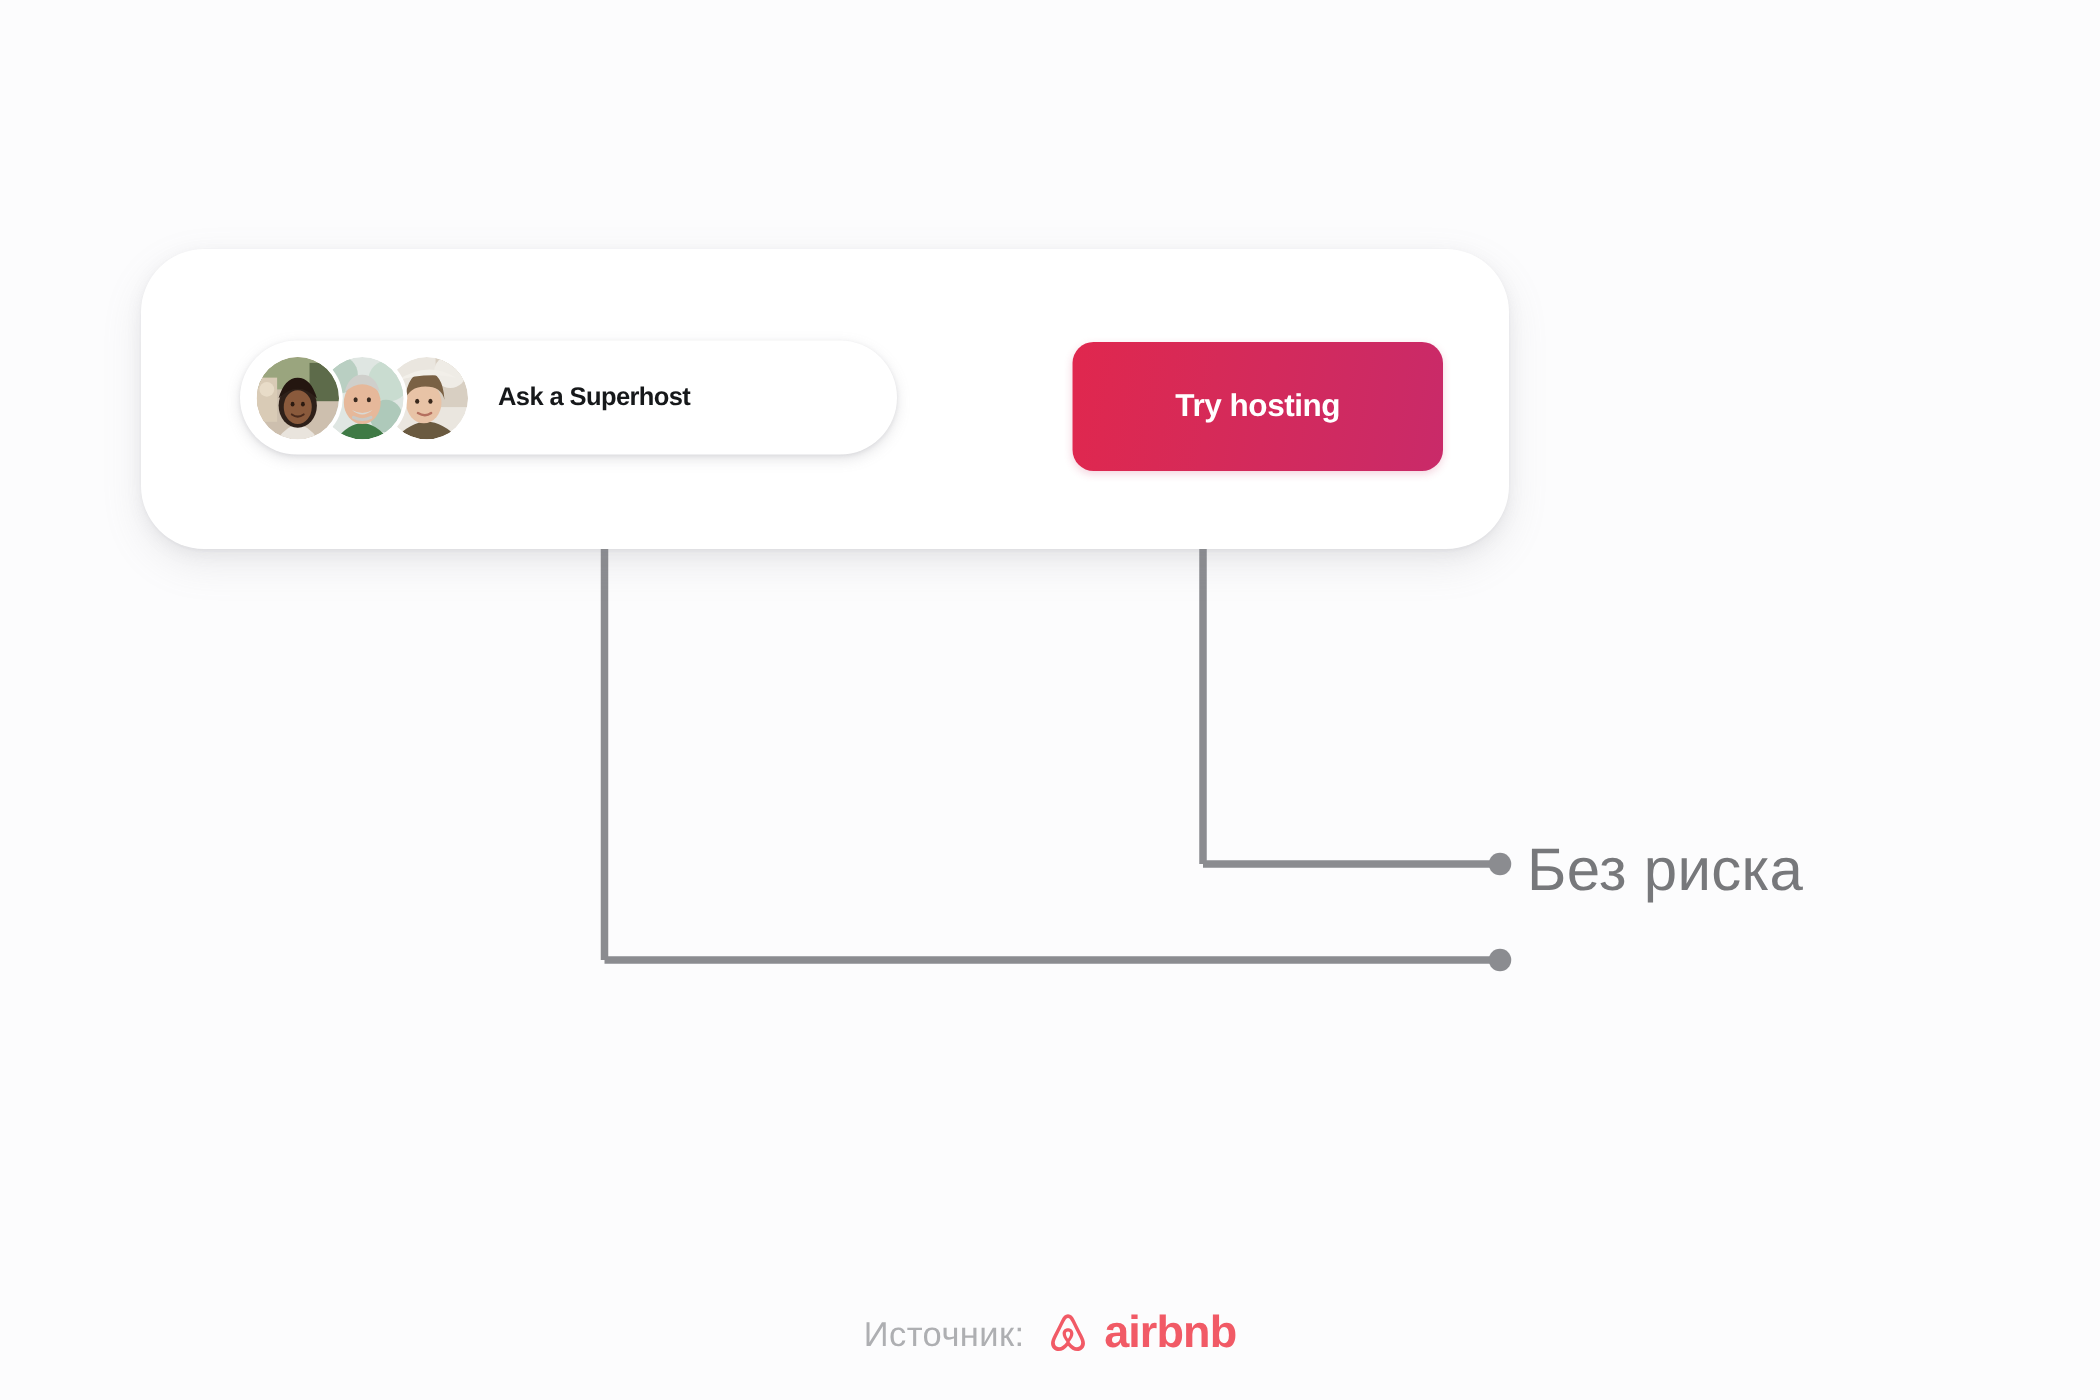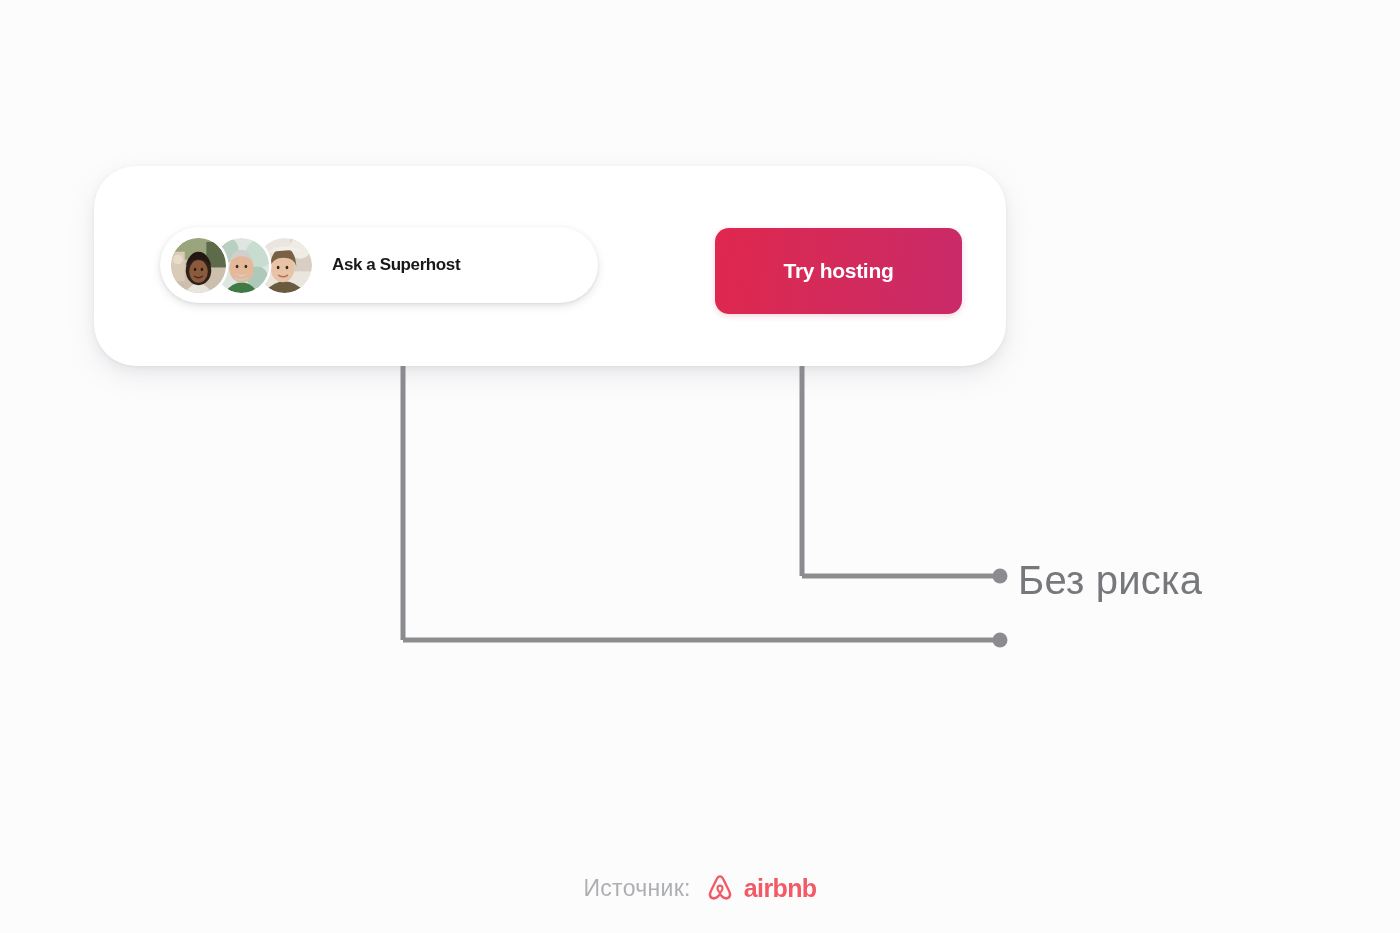--- a/index.html
+++ b/index.html
@@ -143,21 +143,21 @@
     color: #aeafb2;
     letter-spacing: 0.3px;
   }
   .brand {
     display: flex;
     align-items: center;
     gap: 9px;
   }
   .brand-mark { display: block; }
   .brand-word {
-    font-size: 25px;
+    font-size: 30px;
     font-weight: 700;
     color: #f15a66;
     letter-spacing: -0.6px;
   }
 </style>
 </head>
 <body>
 
 <div id="stage">
 

